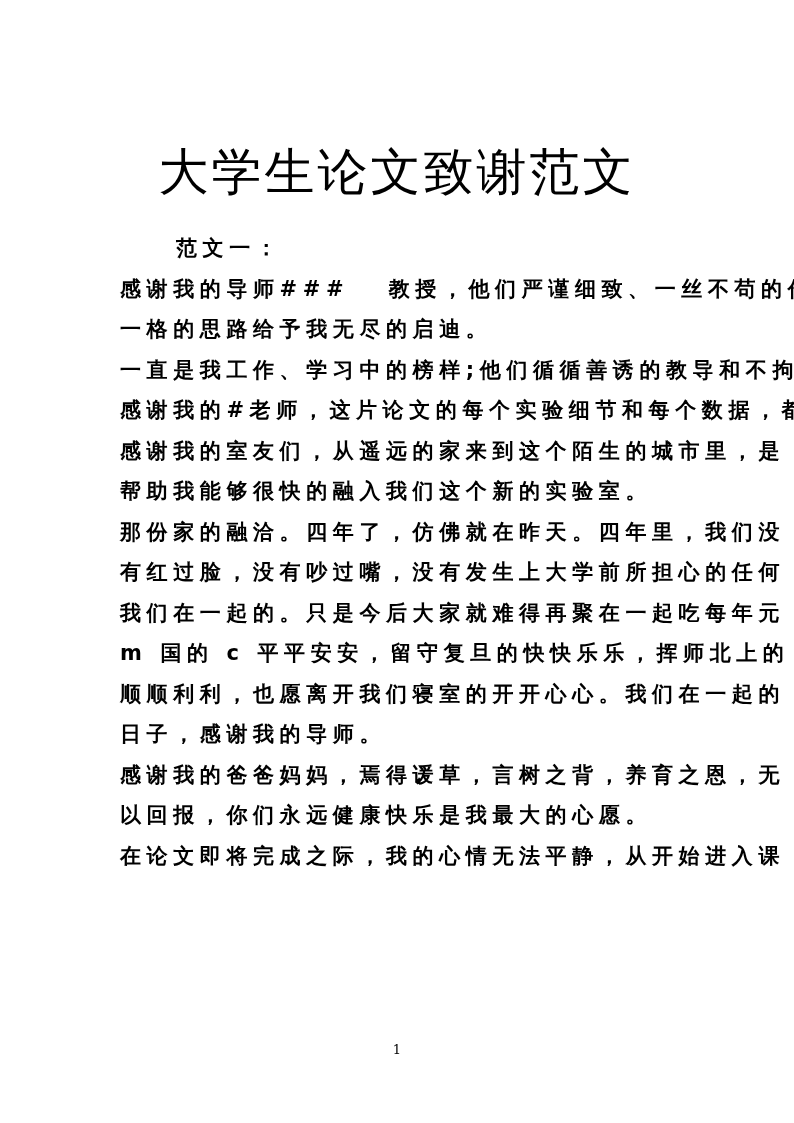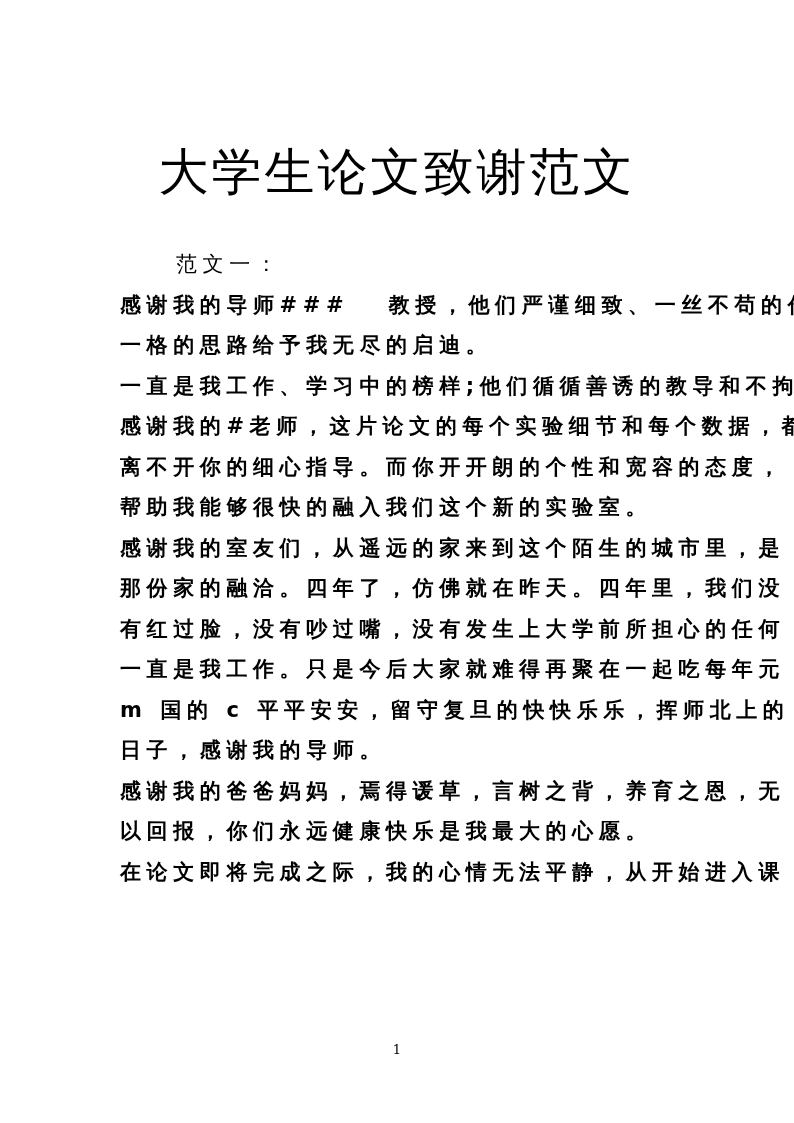--- a/index.html
+++ b/index.html
@@ -46,22 +46,21 @@
       line-height: 40.5px;
       letter-spacing: 5.6px;
     }
     .line {
       white-space: nowrap;
       height: 40.5px;
       overflow: visible;
     }
     .subheading {
       padding-left: 56px;
-      font-weight: normal;
-      margin-top: 16px;
+      font-weight: bold;
     }
     .page-number {
       position: absolute;
       left: 0;
       top: 1042px;
       width: 794px;
       text-align: center;
       font-family: "DejaVu Serif", "Liberation Serif", serif;
       font-size: 13px;
       line-height: 16px;
@@ -73,27 +72,27 @@
 <div class="page">
 
   <h1 class="title">大学生论文致谢范文</h1>
 
   <div class="body-text">
     <div class="line subheading">范文一：</div>
     <div class="line">感谢我的导师###　 教授，他们严谨细致、一丝不苟的作风</div>
     <div class="line">一格的思路给予我无尽的启迪。</div>
     <div class="line">一直是我工作、学习中的榜样;他们循循善诱的教导和不拘</div>
     <div class="line">感谢我的#老师，这片论文的每个实验细节和每个数据，都</div>
-    <div class="line">离不开你的细心指导。而你开开朗的个性和宽容的态度，</div>
+    <div class="line">感谢我的室友们，从遥远的家来到这个陌生的城市里，是</div>
     <div class="line">帮助我能够很快的融入我们这个新的实验室。</div>
-    <div class="line">感谢我的室友们，从遥远的家来到这个陌生的城市里，是</div>
     <div class="line">那份家的融洽。四年了，仿佛就在昨天。四年里，我们没</div>
     <div class="line">有红过脸，没有吵过嘴，没有发生上大学前所担心的任何</div>
-    <div class="line">一直是我工作。只是今后大家就难得再聚在一起吃每年元</div>
+    <div class="line">我们在一起的。只是今后大家就难得再聚在一起吃每年元</div>
     <div class="line">m 国的 c 平平安安，留守复旦的快快乐乐，挥师北上的 g</div>
+    <div class="line">顺顺利利，也愿离开我们寝室的开开心心。我们在一起的</div>
     <div class="line">日子，感谢我的导师。</div>
     <div class="line">感谢我的爸爸妈妈，焉得谖草，言树之背，养育之恩，无</div>
     <div class="line">以回报，你们永远健康快乐是我最大的心愿。</div>
     <div class="line">在论文即将完成之际，我的心情无法平静，从开始进入课</div>
   </div>
 
   <div class="page-number">1</div>
 
 </div>
 

